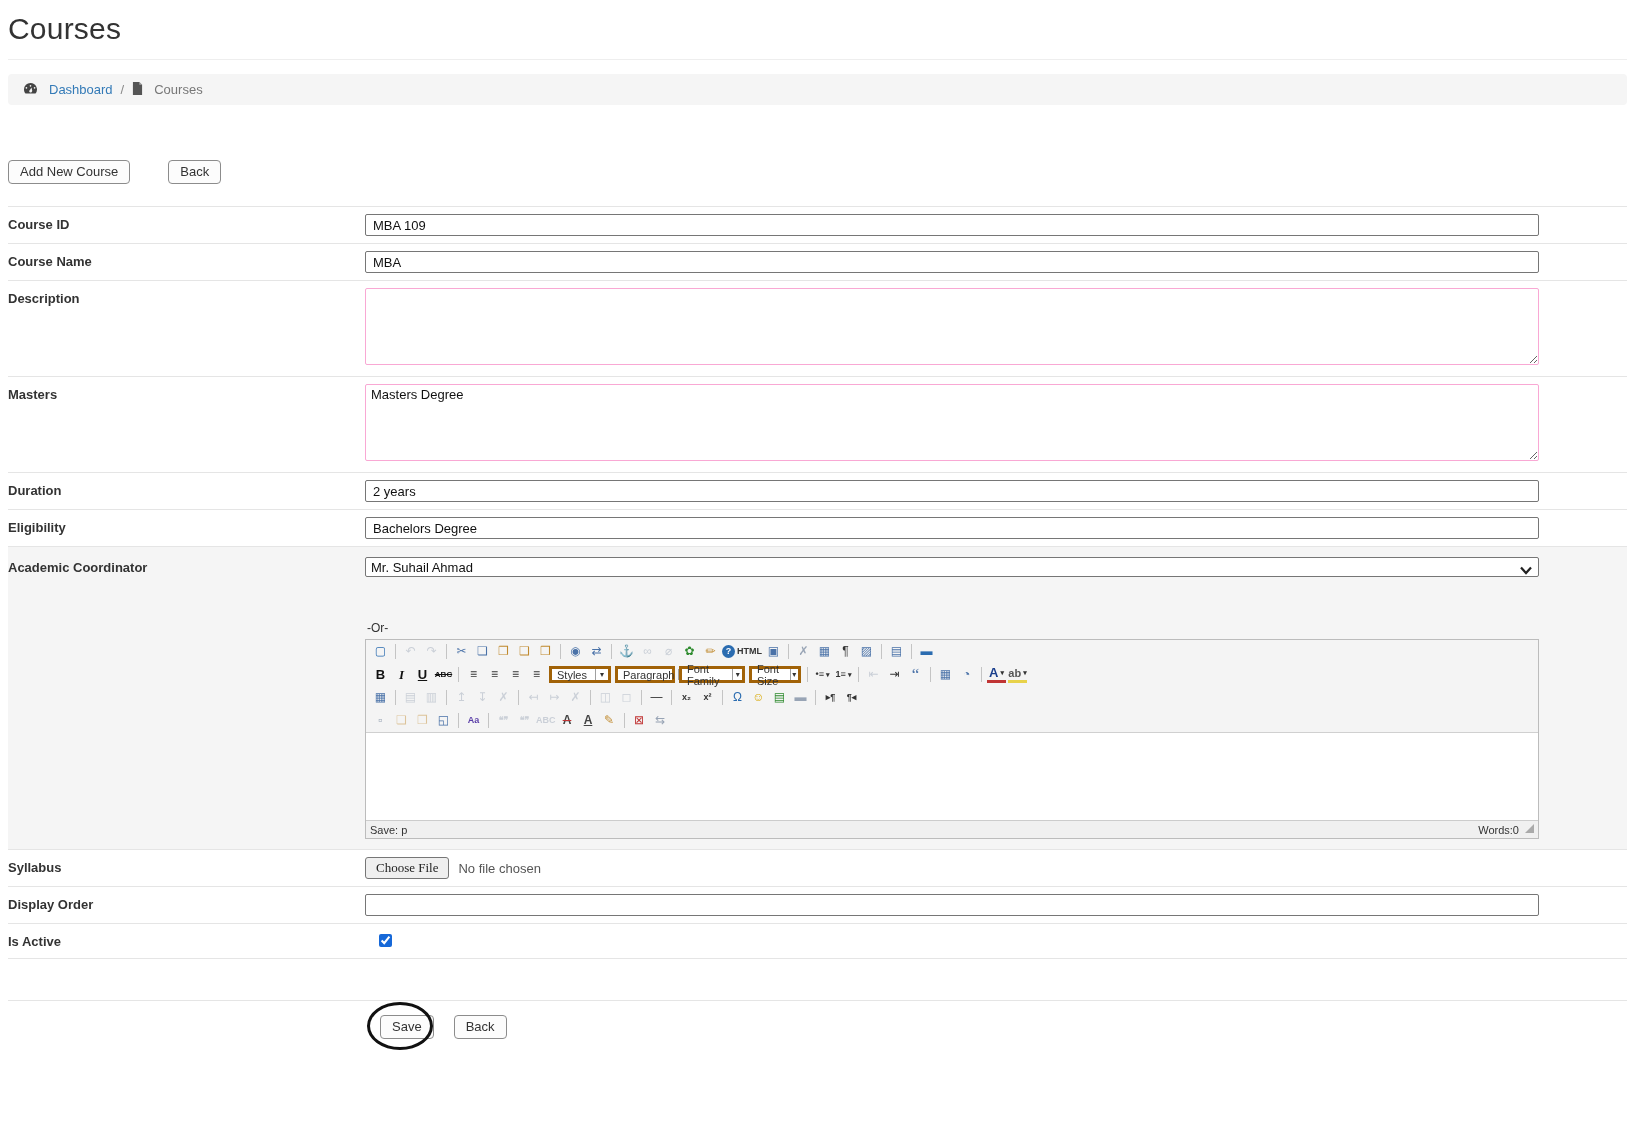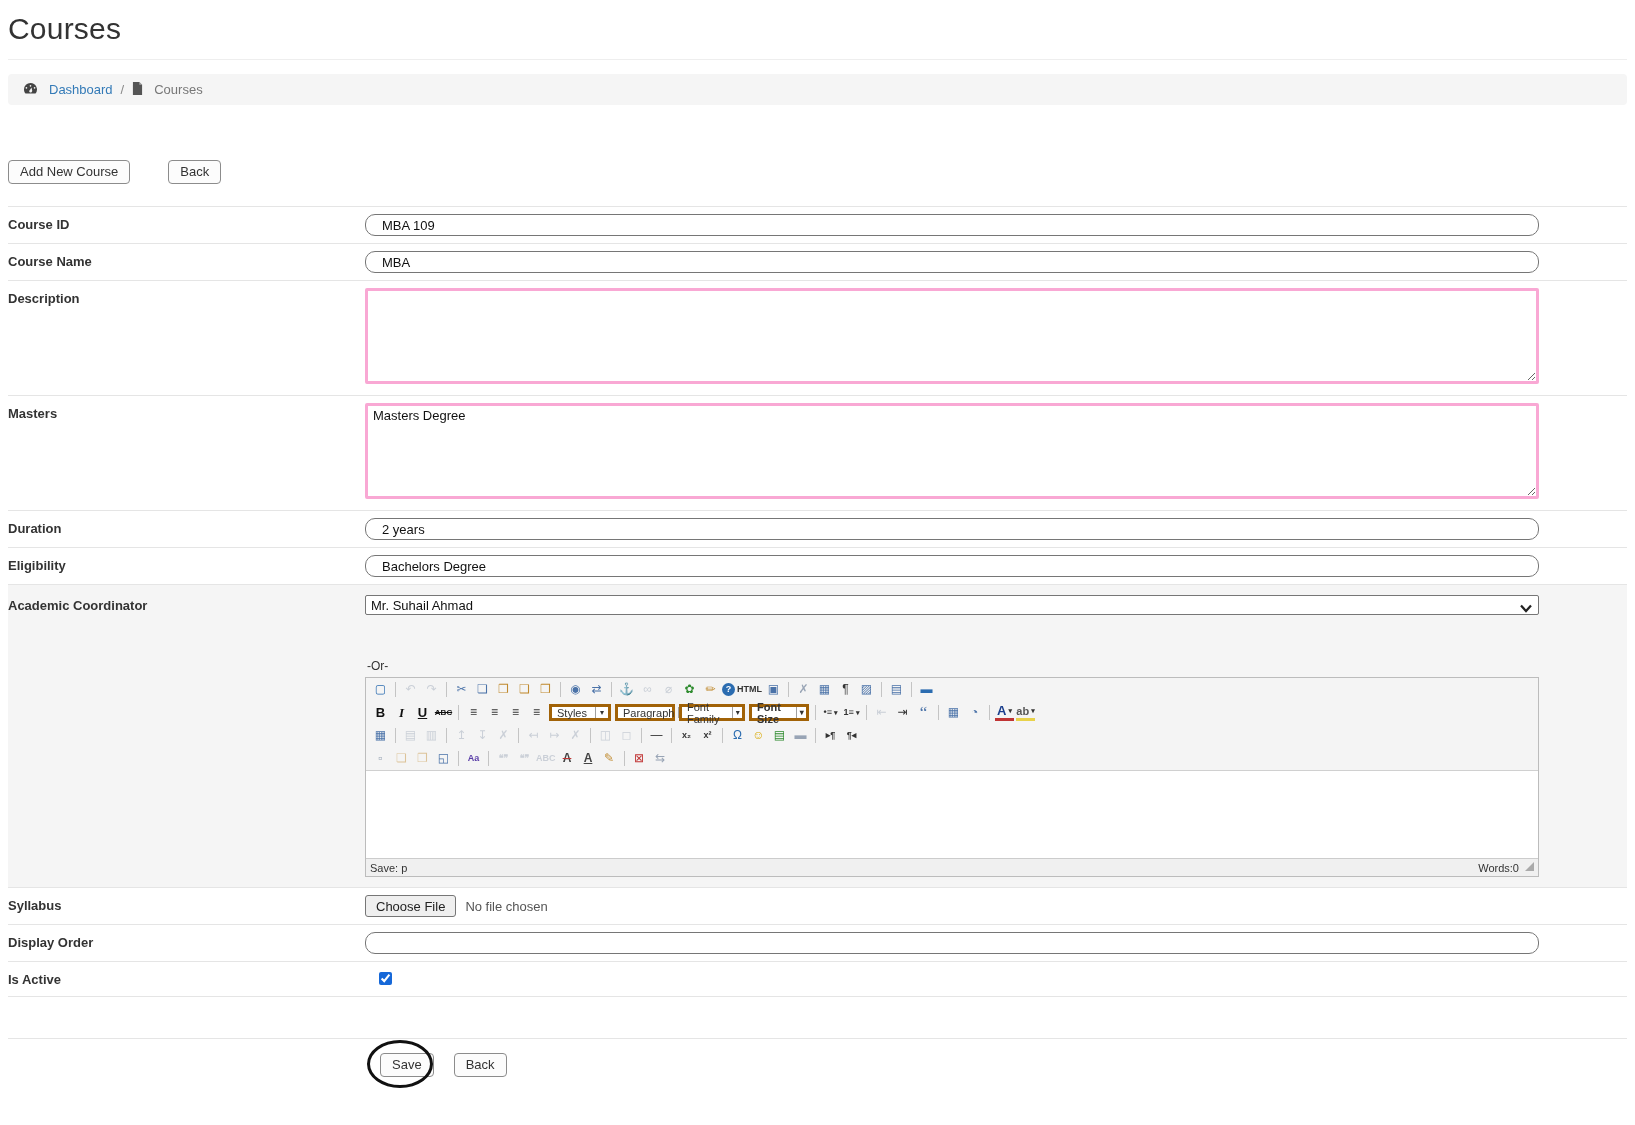--- a/index.html
+++ b/index.html
@@ -21,24 +21,24 @@
   .top-actions { margin-top:55px; display:flex; gap:38px; }
   .btn { font-size:13px; color:#333; background:#fcfcfc; border:1px solid #8c8c8c;
          border-radius:4px; padding:3px 11px; height:24px; line-height:16px; cursor:pointer;
          font-family:"Liberation Sans", sans-serif; }
 
   
   .form { margin-top:22px; }
   .frow { display:flex; border-top:1px solid #e5e5e5; padding:7px 0; }
   .flabel { width:357px; font-size:13px; font-weight:bold; color:#333; padding-top:3px; }
   .fval { flex:1; margin-right:88px; }
-  .tinput { width:100%; height:22px; border:1px solid #767676; border-radius:10px;
-            font-size:13px; padding:0 16px; color:#111; background:#fff;
+  .tinput { width:100%; height:22px; border:1px solid #767676; border-radius:2px;
+            font-size:13px; padding:0 7px; color:#111; background:#fff;
             font-family:"Liberation Sans", sans-serif; }
-  textarea.tarea { width:100%; height:96px; border:3px solid #f9a8d4; border-radius:2px;
+  textarea.tarea { width:100%; height:77px; border:1px solid #f9a8d4; border-radius:2px;
             font-size:13px; padding:2px 5px; color:#111; resize:both;
             font-family:"Liberation Sans", sans-serif; }
   .shaded { background:#f5f5f5; padding-top:10px; padding-bottom:10px; }
 
   
   .sel-wrap { position:relative; width:100%; }
   select.tsel { appearance:none; -webkit-appearance:none; width:100%; height:20px;
             border:1px solid #767676; border-radius:2px; background:#fff; font-size:13px;
             padding:0 22px 0 5px; color:#111; font-family:"Liberation Sans", sans-serif; }
   .sel-arrow { position:absolute; right:7px; top:4px; pointer-events:none; }
@@ -79,21 +79,21 @@
                align-items:center; justify-content:space-between; padding:0 4px;
                font-size:11px; color:#333; }
   .resize-grip { width:0; height:0; border-left:9px solid transparent;
                  border-bottom:9px solid #aaa; margin-left:6px; }
   .ed-status-right { display:flex; align-items:flex-start; }
 
   
   .file-row { display:flex; align-items:center; gap:9px; }
   .file-btn { background:#efefef; border:1px solid #767676; border-radius:3px;
               font-size:13px; color:#222; padding:2px 10px; height:22px; cursor:pointer;
-              font-family:Liberation Sans, sans-serif; }
+              font-family:Liberation Serif, serif; }
   .file-status { font-size:13px; color:#555; }
 
   
   .chk { width:13px; height:13px; margin-left:14px; margin-top:3px; accent-color:#1668d8; }
 
   
   .spacer-row { border-top:1px solid #e5e5e5; height:42px; }
   .bottom-actions { border-top:1px solid #e5e5e5; padding-top:14px; padding-left:372px;
                     display:flex; gap:20px; position:relative; }
   .circle-annotation { position:absolute; left:359px; top:1px; width:66px; height:48px;
@@ -225,21 +225,21 @@
                   <span class="tb-dd-arr">▾</span>
                 </span>
                 <span class="tb-dd" style="width: 60px;">
                   <span>Paragraph</span>
                   <span class="tb-dd-arr">▾</span>
                 </span>
                 <span class="tb-dd" style="width: 66px;">
                   <span>Font Family</span>
                   <span class="tb-dd-arr">▾</span>
                 </span>
-                <span class="tb-dd" style="width: 60px; font-weight: bold;">
+                <span class="tb-dd" style="width: 52px;">
                   <span>Font Size</span>
                   <span class="tb-dd-arr">▾</span>
                 </span>
                 <span class="tb-sep"></span>
                 <span class="tb-btn txt c-dark">•≡<span class="tb-arr">▾</span></span>
                 <span class="tb-btn txt c-dark">1≡<span class="tb-arr">▾</span></span>
                 <span class="tb-sep"></span>
                 <span class="tb-btn c-gray dis">⇤</span>
                 <span class="tb-btn c-dark">⇥</span>
                 <span class="tb-btn c-steel big">“</span>

